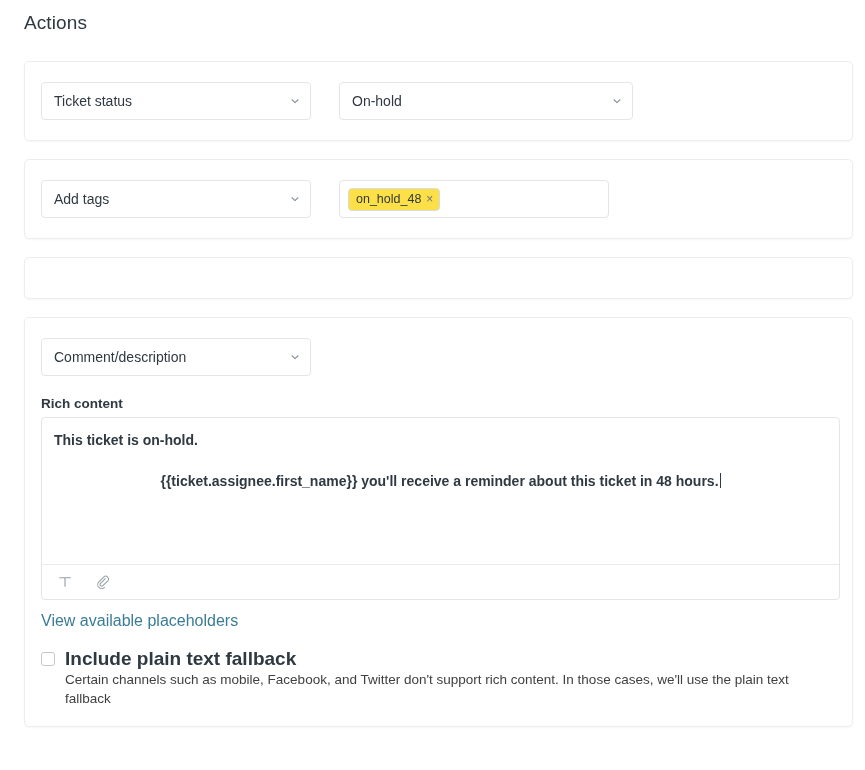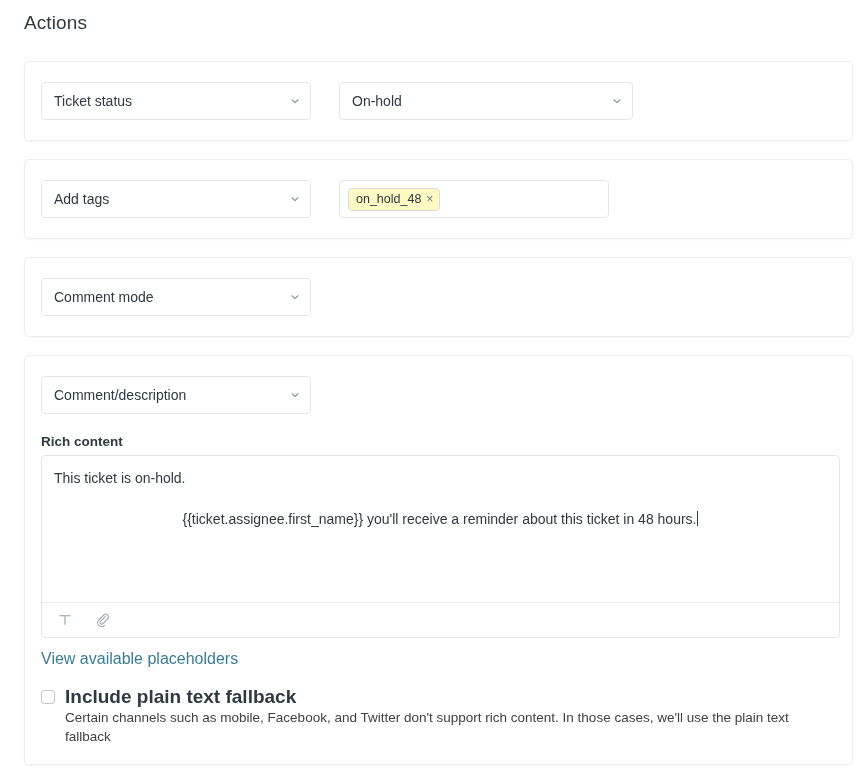--- a/index.html
+++ b/index.html
@@ -93,21 +93,21 @@
     flex-wrap: wrap;
     padding: 5px 8px;
     cursor: text;
   }
   .tag-chip {
     display: inline-flex;
     align-items: center;
     gap: 5px;
     border: 1px solid #d8dcde;
     border-radius: 4px;
-    background: #fef9c3;
+    background: #fde047;
     padding: 2px 6px 3px 7px;
     font-size: 12.5px;
     color: #2f3941;
     line-height: 16px;
   }
   .tag-x {
     color: #68737d;
     font-size: 12px;
     line-height: 1;
     cursor: pointer;
@@ -129,21 +129,21 @@
     width: 799px;
   }
   .editor-body {
     padding: 12px 12px 10px 12px;
     min-height: 146px;
     font-size: 14px;
     line-height: 21px;
     color: #2f3941;
     outline: none;
   }
-  .editor-body p { margin: 0 0 20px 0; }
+  .editor-body p { margin: 0 0 20px 0; font-weight: bold; }
   .editor-body p:last-child { margin-bottom: 0; text-align: center; }
   .caret {
     display: inline-block;
     width: 1px;
     height: 15px;
     background: #2f3941;
     vertical-align: -2px;
     margin-left: 1px;
   }
   .editor-toolbar {
@@ -249,28 +249,20 @@
           <span class="tag-chip">
             <span>on_hold_48</span>
             <span class="tag-x">×</span>
           </span>
         </div>
       </div>
     </div>
 
     <div class="card">
       <div class="card-row">
-        <div class="select w-left">
-          <span>Comment mode</span>
-          <span class="chev">
-            <svg viewBox="0 0 12 12" width="10" height="10">
-                <path d="M2.5 4.5L6 8L9.5 4.5" fill="none" stroke="#87929d" stroke-width="1.3" stroke-linecap="round" stroke-linejoin="round"></path>
-              </svg>
-          </span>
-        </div>
       </div>
     </div>
 
     <div class="card">
       <div class="card-comment">
 
         <div class="select w-left">
           <span>Comment/description</span>
           <span class="chev">
             <svg viewBox="0 0 12 12" width="10" height="10">

